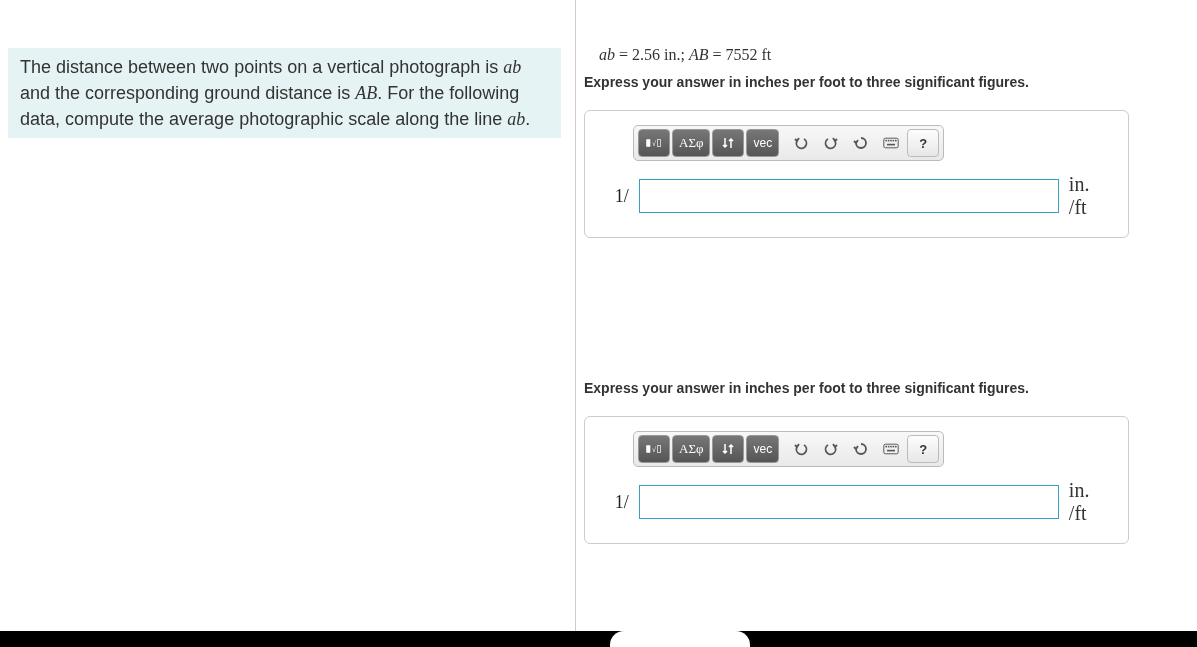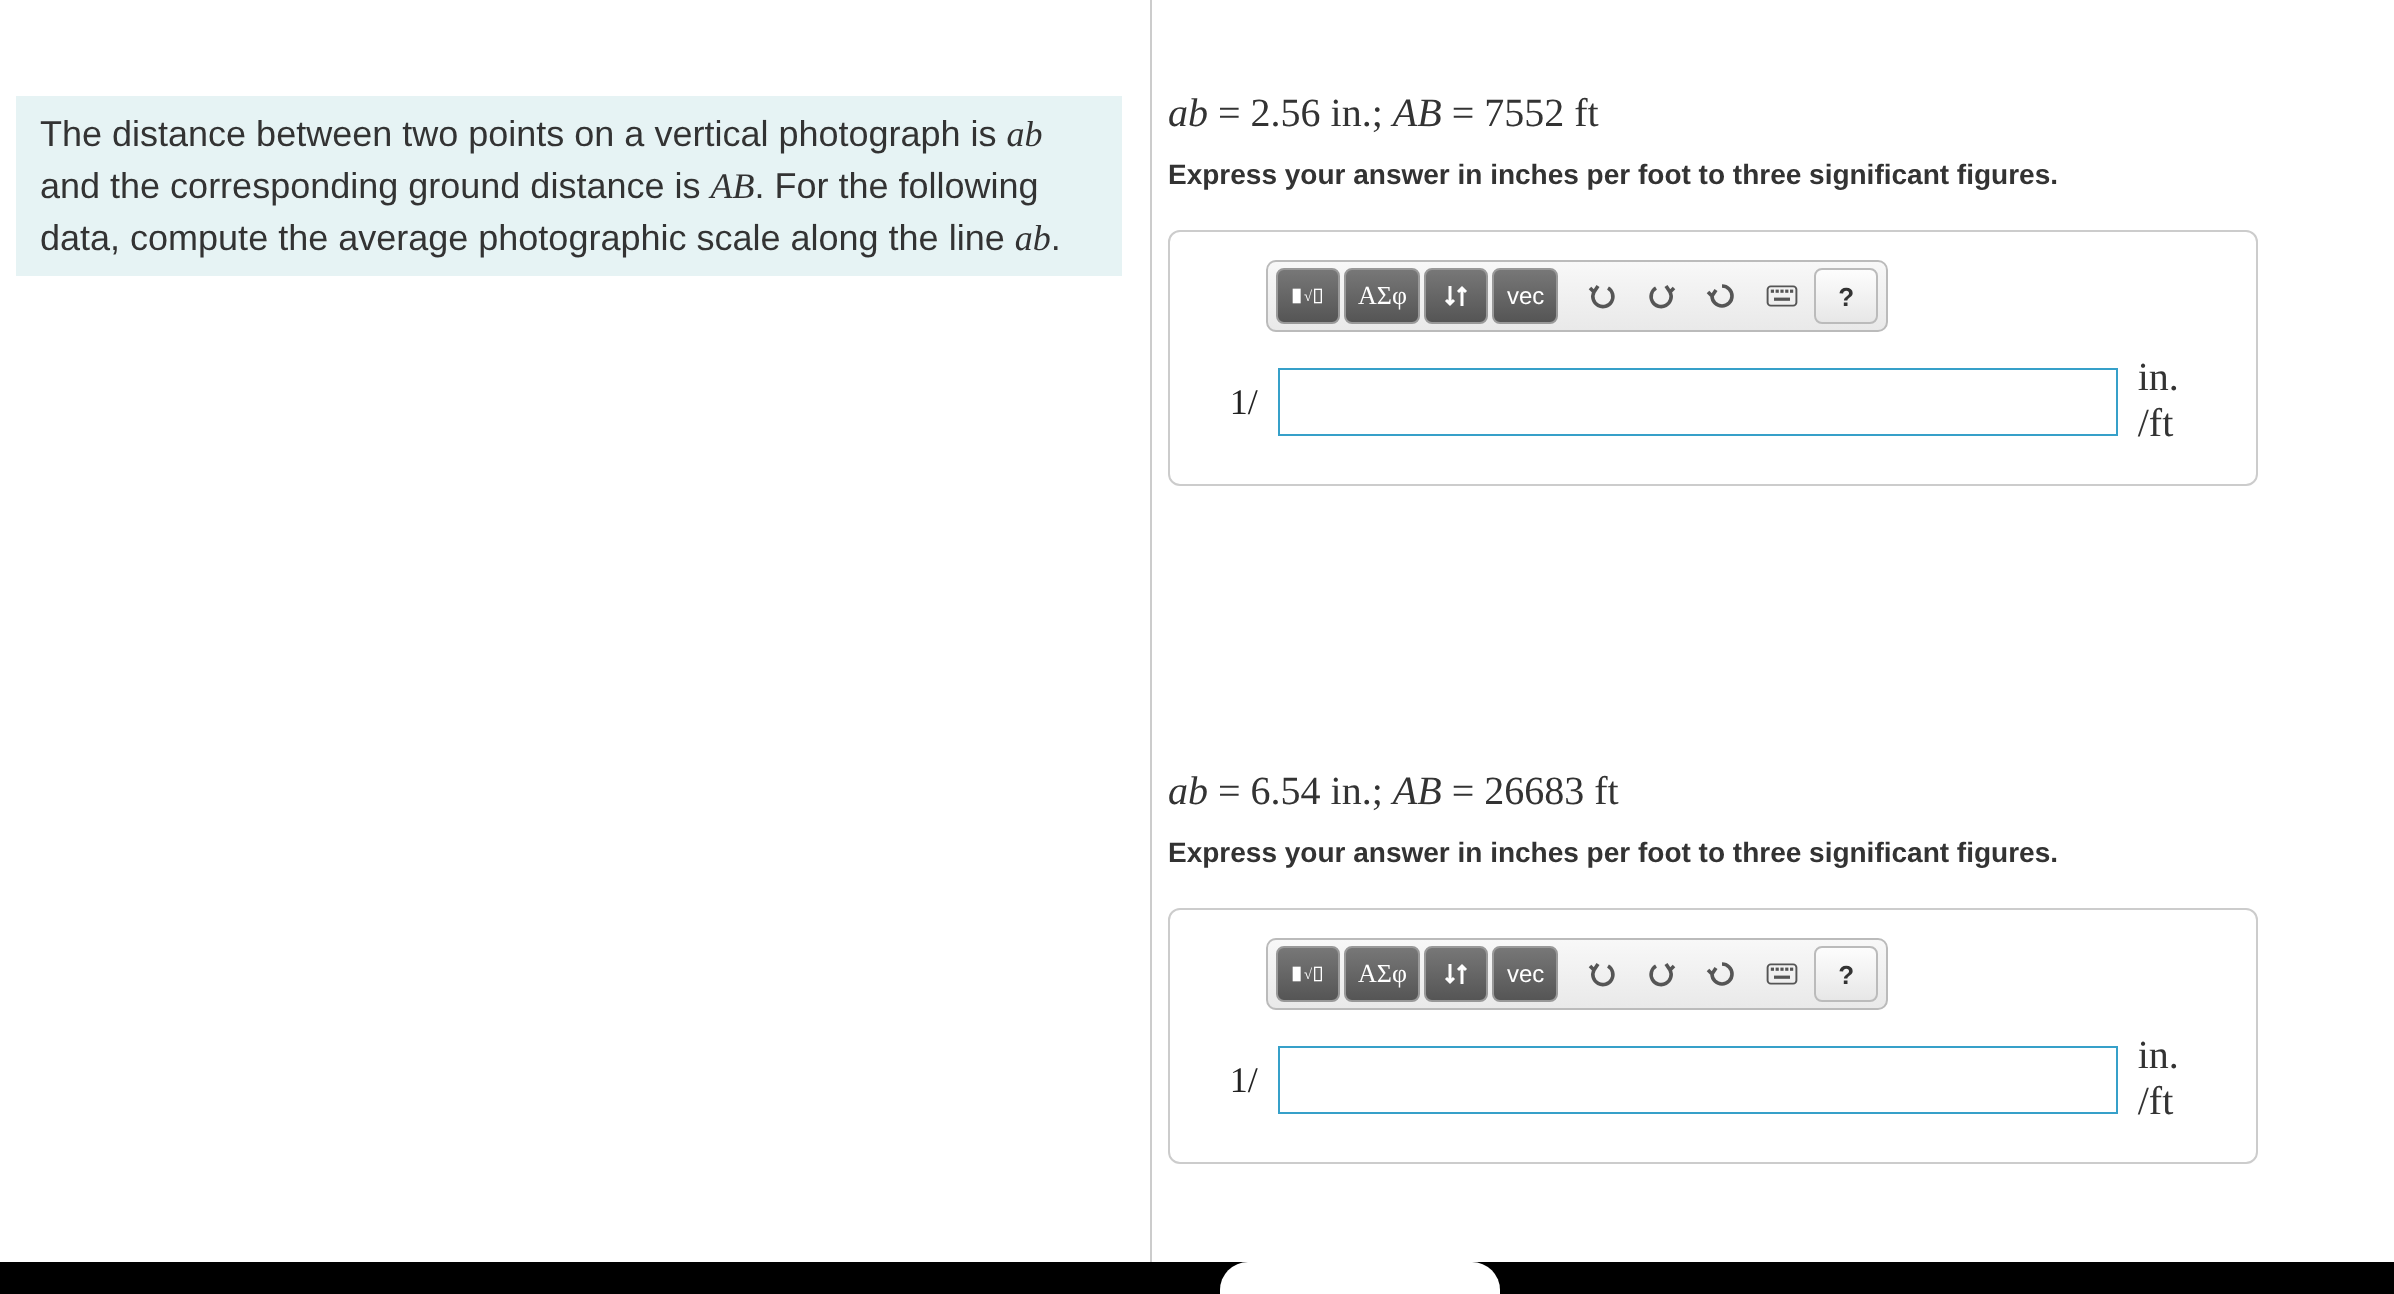--- a/index.html
+++ b/index.html
@@ -34,23 +34,24 @@
   .problem-box .ital { font-style: italic; font-family: Georgia, serif; }
   .part {
     margin-top: 56px;
   }
   .part-header {
     height: 24px;
     margin-bottom: 8px;
   }
   .given {
     font-family: Georgia, 'Times New Roman', serif;
-    font-size: 20px;
+    font-size: 16px;
     margin-bottom: 10px;
     margin-top: 6px;
+    margin-left: 15px;
   }
   .given .mi { font-style: italic; }
   .given .mn { font-style: normal; }
   .instr {
     font-size: 14px;
     font-weight: bold;
     margin-bottom: 20px;
   }
   .answer-block {
     border: 1px solid #ccc;
@@ -206,23 +207,20 @@
         <div class="answer-row">
           <span class="prefix">1/</span>
           <input class="answer-input" type="text" style="">
           <span class="unit">in. /ft</span>
         </div>
       </div>
     </div>
 
     <div class="part" style="margin-top:110px;">
       <div class="part-header"></div>
-      <div class="given">
-        <span class="mi">ab</span><span class="mn"> = 6.54 in.; </span><span class="mi">AB</span><span class="mn"> = 26683 ft</span>
-      </div>
       <div class="instr">Express your answer in inches per foot to three significant figures.</div>
       <div class="answer-block">
         <div class="toolbar">
           <button class="tbtn">
             <svg viewBox="0 0 24 18">
                 <rect x="1" y="4" width="5" height="10" fill="#fff" stroke="#fff"></rect>
                 <text x="9" y="13" font-size="11" fill="#fff">√</text>
                 <rect x="17" y="4" width="5" height="10" fill="none" stroke="#fff"></rect>
               </svg>
           </button>

